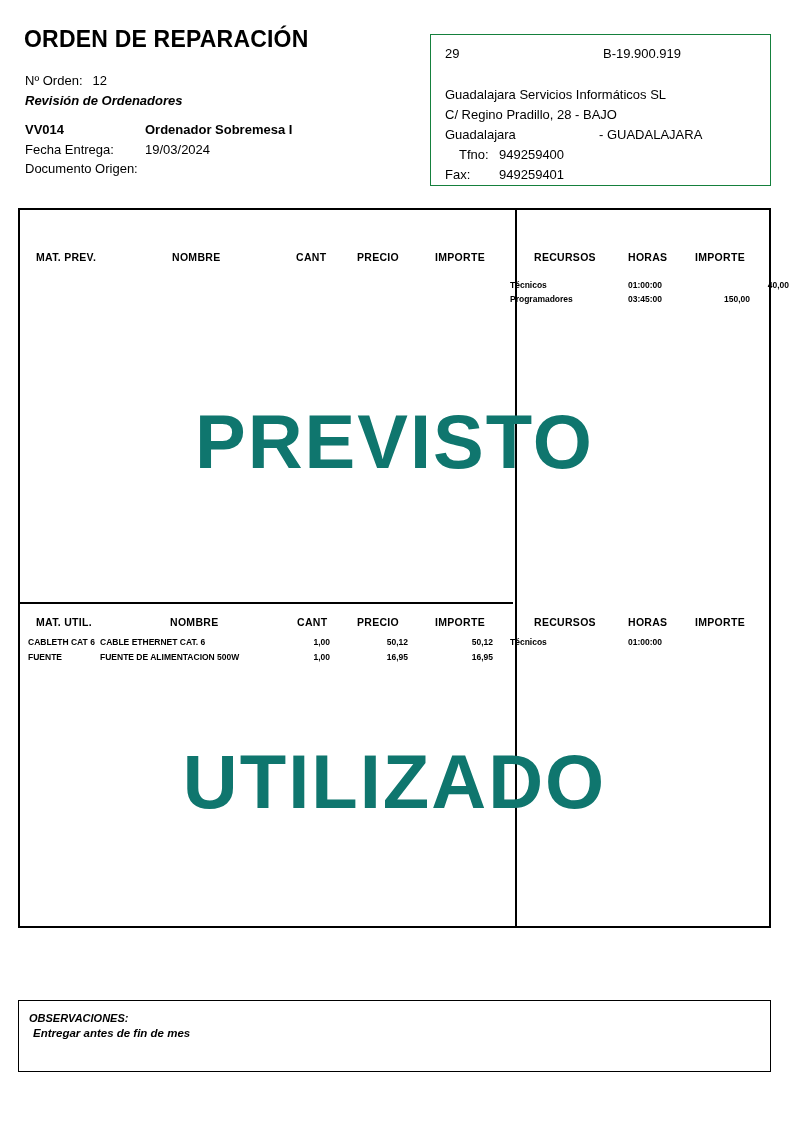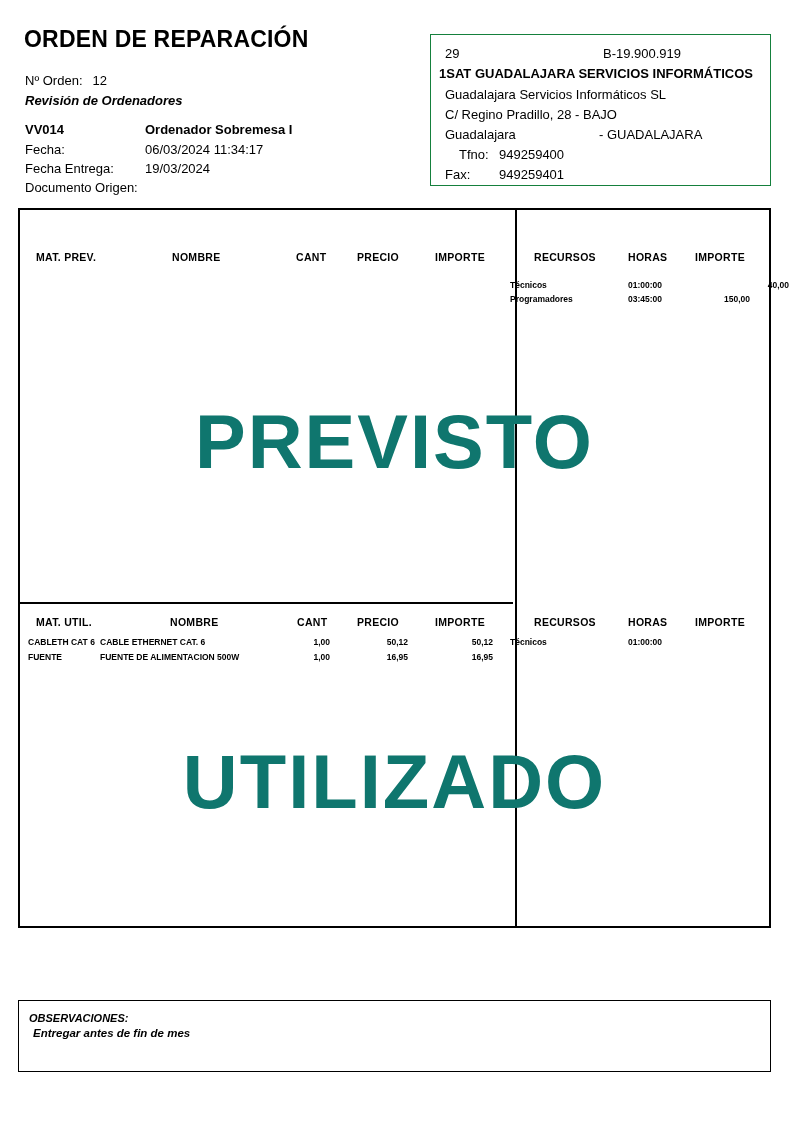--- a/index.html
+++ b/index.html
@@ -195,34 +195,30 @@
     <span class="lbl">Nº Orden:</span><span class="val">12</span>
   </div>
 
   <div class="subtitle">Revisión de Ordenadores</div>
 
   <div class="ref-code">VV014</div>
   <div class="ref-name">Ordenador Sobremesa I</div>
 
   <div class="fields">
     <div class="row">
-      <span class="k">Fecha:</span><span class="v">06/03/2024 11:34:17</span>
-    </div>
-    <div class="row">
       <span class="k">Fecha Entrega:</span><span class="v">19/03/2024</span>
     </div>
     <div class="row">
       <span class="k">Documento Origen:</span><span class="v"></span>
     </div>
   </div>
 
   <div class="company-box">
     <div class="line cb-num">29</div>
     <div class="line cb-cif">B-19.900.919</div>
-    <div class="line cb-name">1SAT GUADALAJARA SERVICIOS INFORMÁTICOS</div>
     <div class="line cb-l1">Guadalajara Servicios Informáticos SL</div>
     <div class="line cb-l2">C/ Regino Pradillo, 28 - BAJO</div>
     <div class="line cb-city">Guadalajara</div>
     <div class="line cb-prov">- GUADALAJARA</div>
     <div class="line cb-tf-k">Tfno:</div>
     <div class="line cb-tf-v">949259400</div>
     <div class="line cb-fx-k">Fax:</div>
     <div class="line cb-fx-v">949259401</div>
   </div>
 

